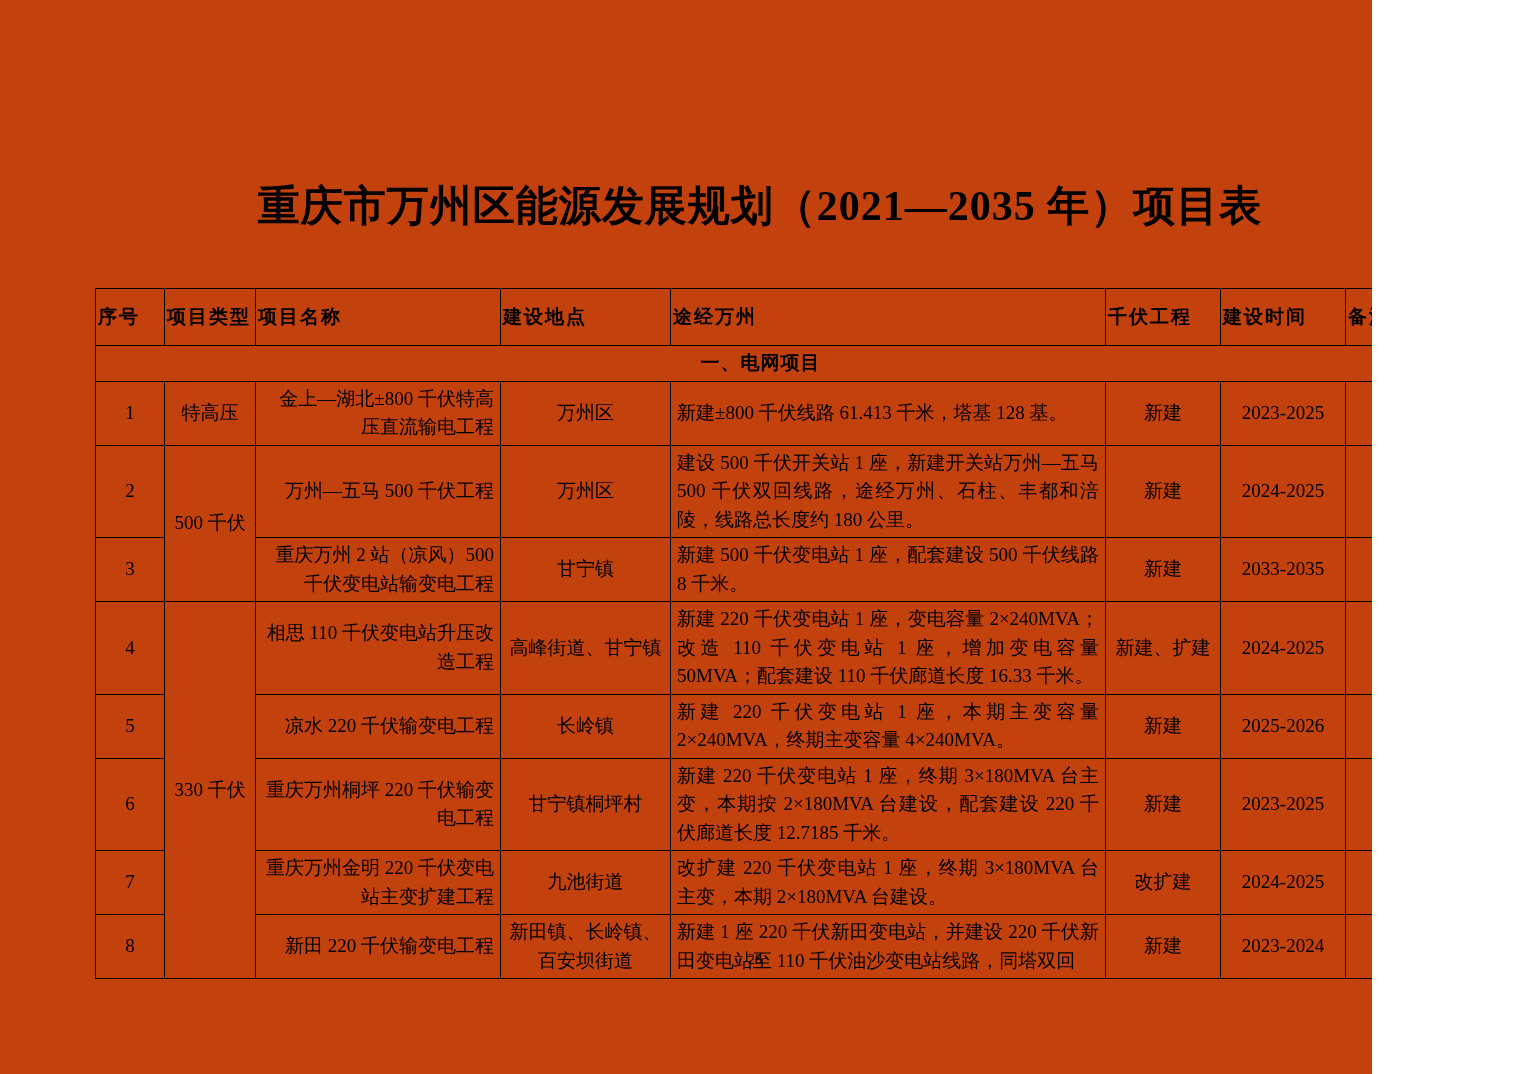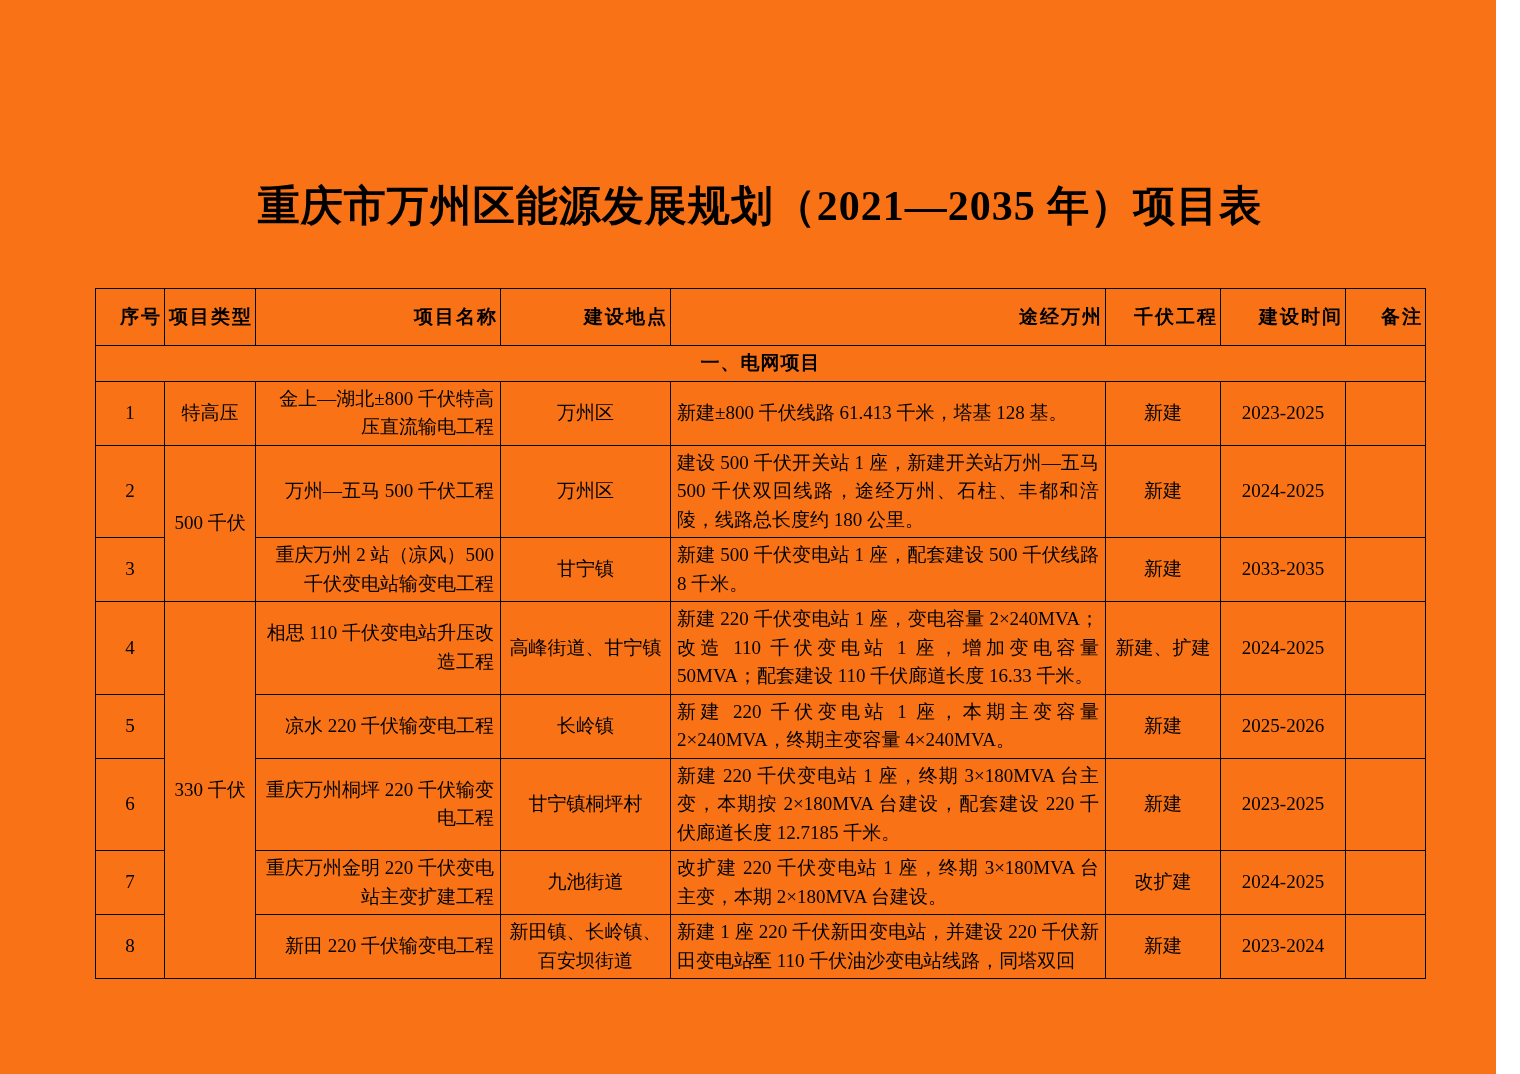--- a/index.html
+++ b/index.html
@@ -1,25 +1,25 @@
 <!DOCTYPE html>
 <html><head>
 <meta charset="utf-8">
 <style>
   * { margin:0; padding:0; box-sizing:border-box; }
   html,body { width:1520px; height:1074px; background:#ffffff; color:#000;
     font-family:"Liberation Serif","DejaVu Serif",serif; }
-  .page { position:relative; width:1496px; height:1074px; background:#f97316; overflow:hidden;padding-left:22px; }
+  .page { position:relative; width:1372px; height:1074px; background:#c2410c; overflow:hidden;padding-left:22px; }
   .doc-title { position:absolute; top:178px; left:0; width:1520px; text-align:center;
     font-size:42px; font-weight:bold; letter-spacing:1px; white-space:nowrap; }
   table.doc-table { position:absolute; left:95px; top:288px; width:1330px;
     border-collapse:collapse; table-layout:fixed; font-size:19px; line-height:1.5; }
   .doc-table td, .doc-table th { border:1.5px solid #000; vertical-align:middle;
     padding:3px 6px; font-weight:normal; overflow:hidden; }
-  .doc-table th { font-weight:bold; text-align:right; letter-spacing:2px; padding:4px 2px; }
+  .doc-table th { font-weight:bold; text-align:left; letter-spacing:2px; padding:4px 2px; }
   .c-center { text-align:center; }
   .cell-scale { text-align:left; padding:4px 11px; text-align:justify; }
   .cell-name { text-align:right; padding:4px 9px; }
   .section-row td { font-weight:bold; text-align:center; padding:3px 14px; letter-spacing:1px; }
   .h-header { height:57px; }
   .h-section { height:31px; }
   .h-r1 { height:60px; } .h-r2 { height:86px; } .h-r3 { height:53px; }
   .h-r4 { height:84px; } .h-r5 { height:56px; } .h-r6 { height:84px; }
   .h-r7 { height:56px; } .h-r8 { height:52px; }
   .page-number { position:absolute; top:952px; left:0; width:1510px; text-align:center;

